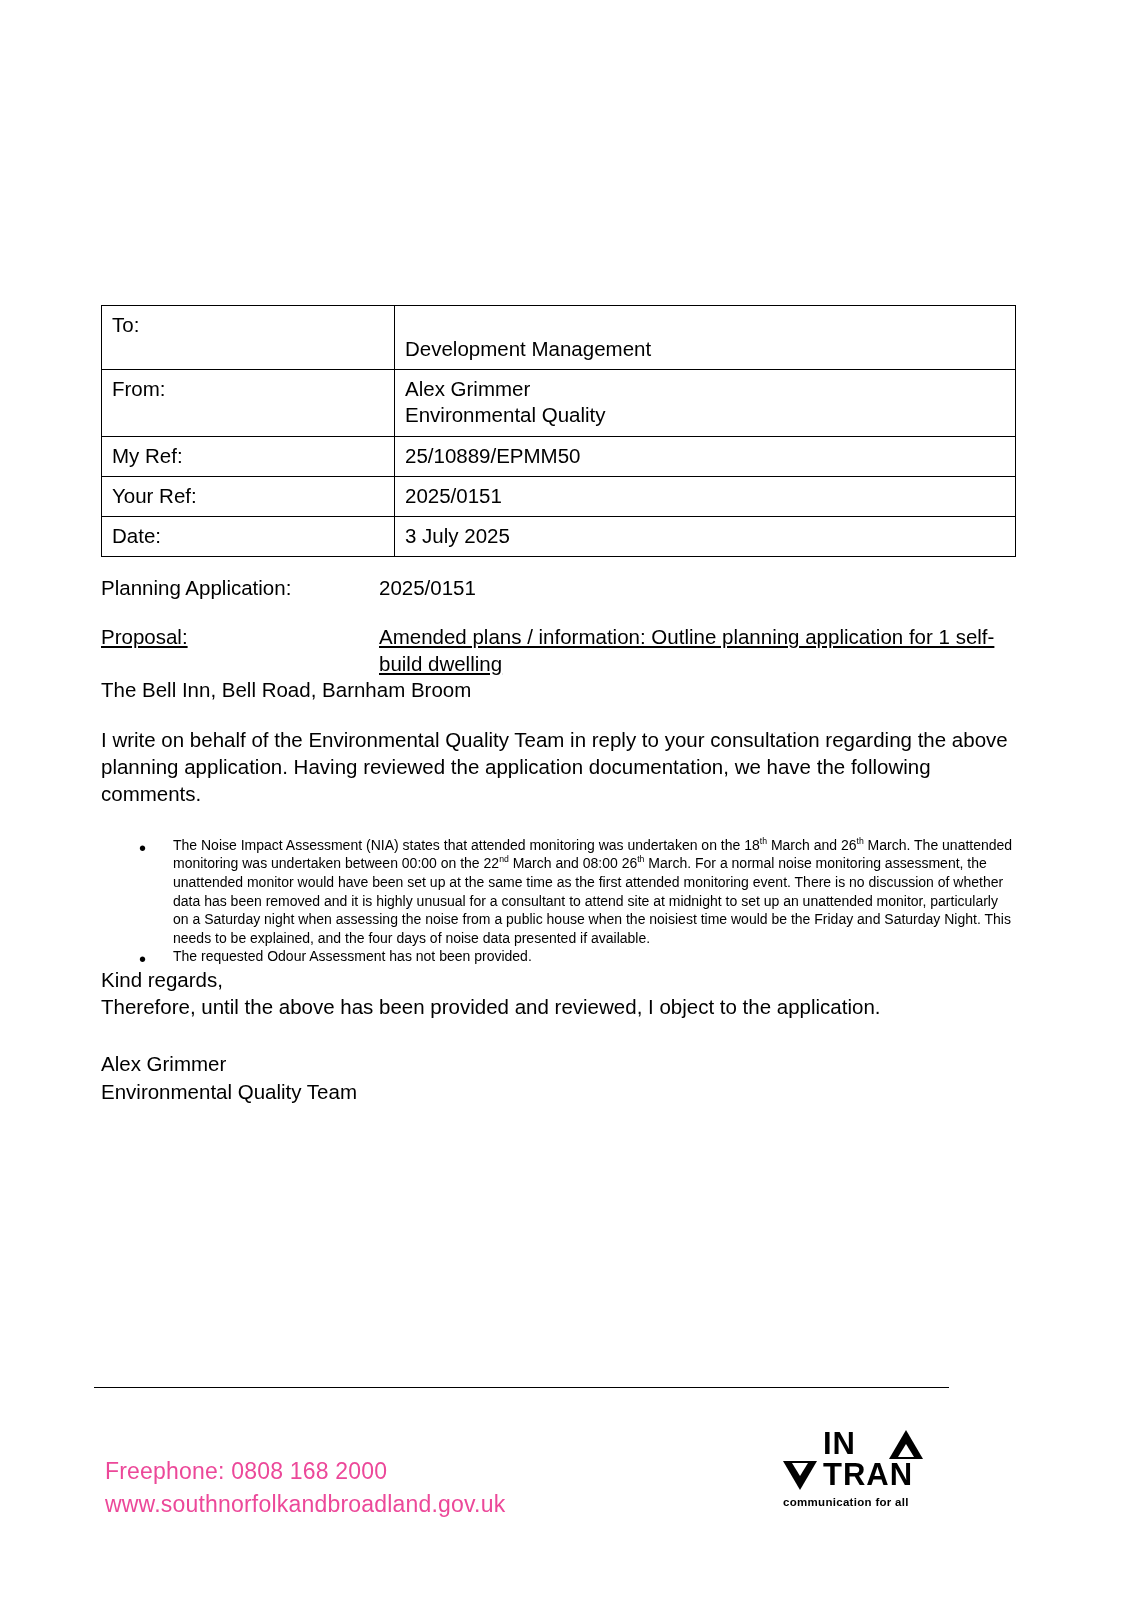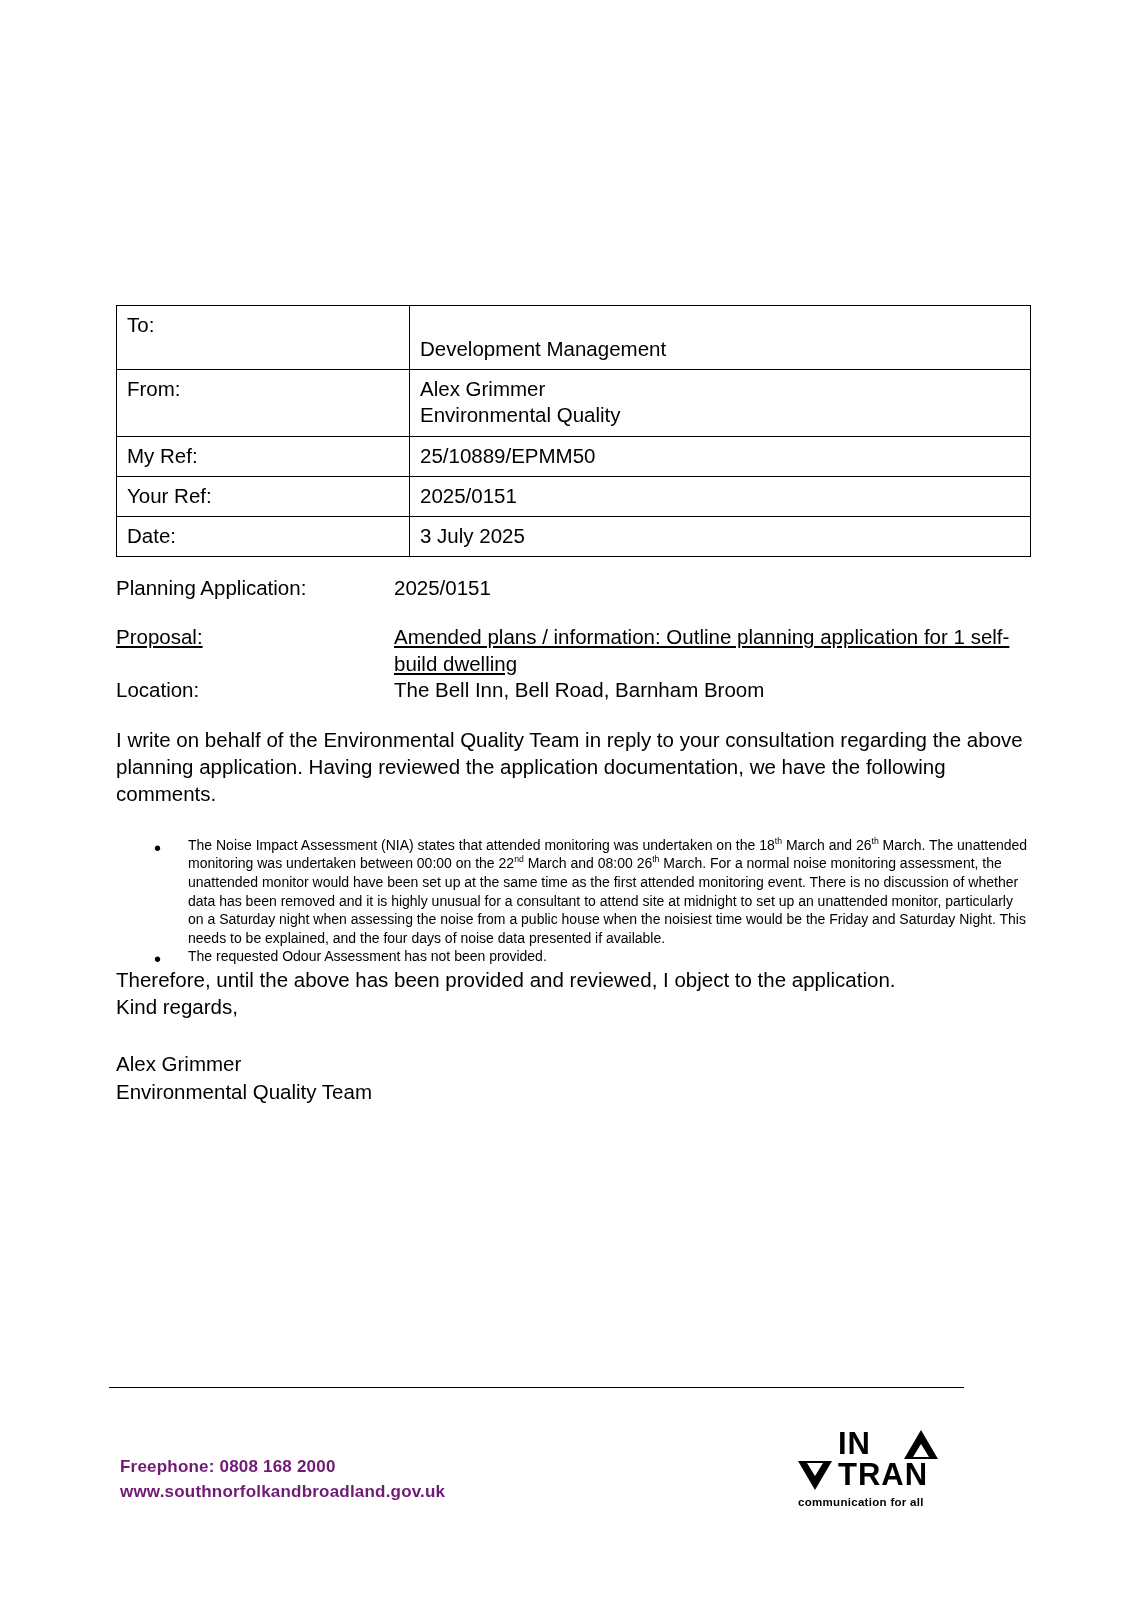--- a/index.html
+++ b/index.html
@@ -10,21 +10,21 @@
     width: 1131px;
     height: 1600px;
     background: #ffffff;
     font-family: "Liberation Sans", sans-serif;
     color: #000000;
     position: relative;
     overflow: hidden;
   }
   .page {
     position: absolute;
-    left: 16px; top: 0;
+    left: 1px; top: 0;
     width: 909px;
     height: 1600px;
     border-radius: 23px;
   }
   .content {
     position: absolute;
     left: 100px;
     top: 305px;
     width: 915px;
   }
@@ -115,25 +115,25 @@
     left: 93px;
     top: 1387px;
     width: 855px;
     height: 0;
     border-top: 1.5px solid #000;
   }
   .footer {
     position: absolute;
     left: 104px;
     top: 1455px;
-    font-size: 17px;
+    font-size: 23px;
     line-height: 1.45;
     letter-spacing: 0.2px;
-    color: #701a75;
-    font-weight: 700;
+    color: #ec4899;
+    font-weight: 400;
   }
   .logo {
     position: absolute;
     left: 780px;
     top: 1428px;
     width: 180px;
     height: 85px;
   }
   .logo .logo-top {
     position: absolute;
@@ -232,35 +232,34 @@
     <div class="fields">
       <div class="field-row">
         <div class="field-label">Planning Application:</div>
         <div class="field-value">2025/0151</div>
       </div>
       <div class="field-row tight">
         <div class="field-label">Proposal:</div>
         <div class="field-value">Amended plans / information: Outline planning application for 1 self-build dwelling</div>
       </div>
       <div class="field-row">
-        <div class="field-label">Location:</div>
         <div class="field-value">The Bell Inn, Bell Road, Barnham Broom</div>
       </div>
     </div>
 
     <p class="body-text para-intro">I write on behalf of the Environmental Quality Team in reply to your consultation regarding the above planning application. Having reviewed the application documentation, we have the following comments.</p>
 
     <ul class="bullets">
       <li><span id="bullet-1">The Noise Impact Assessment (NIA) states that attended monitoring was undertaken on the 18<sup>th</sup> March and 26<sup>th</sup> March.  The unattended monitoring was undertaken between 00:00 on the 22<sup>nd</sup> March and 08:00 26<sup>th</sup> March. For a normal noise monitoring assessment, the unattended monitor would have been set up at the same time as the first attended monitoring event. There is no discussion of whether data has been removed and it is highly unusual for a consultant to attend site at midnight to set up an unattended monitor, particularly on a Saturday night when assessing the noise from a public house when the noisiest time would be the Friday and Saturday Night.  This needs to be explained, and the four days of noise data presented if available.</span></li>
       <li><span id="bullet-2">The requested Odour Assessment has not been provided.</span></li>
     </ul>
 
+    <p class="body-text kind-regards">Kind regards,</p>
+
     <p class="body-text para-therefore">Therefore, until the above has been provided and reviewed, I object to the application.</p>
-
-    <p class="body-text kind-regards">Kind regards,</p>
 
     <div class="signoff">
       <div>Alex Grimmer</div>
       <div>Environmental Quality Team</div>
     </div>
 
   </div>
 
   <div class="footer-rule"></div>
 

